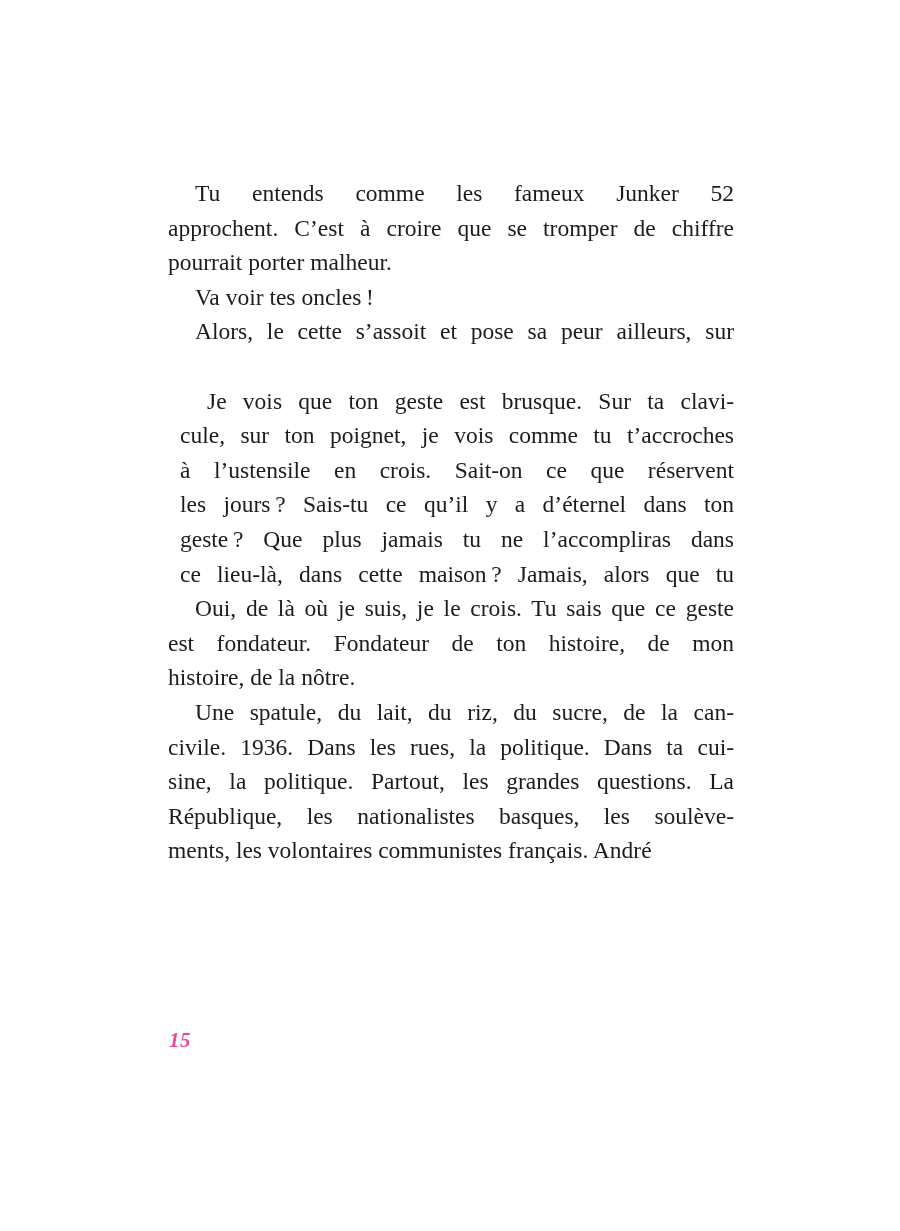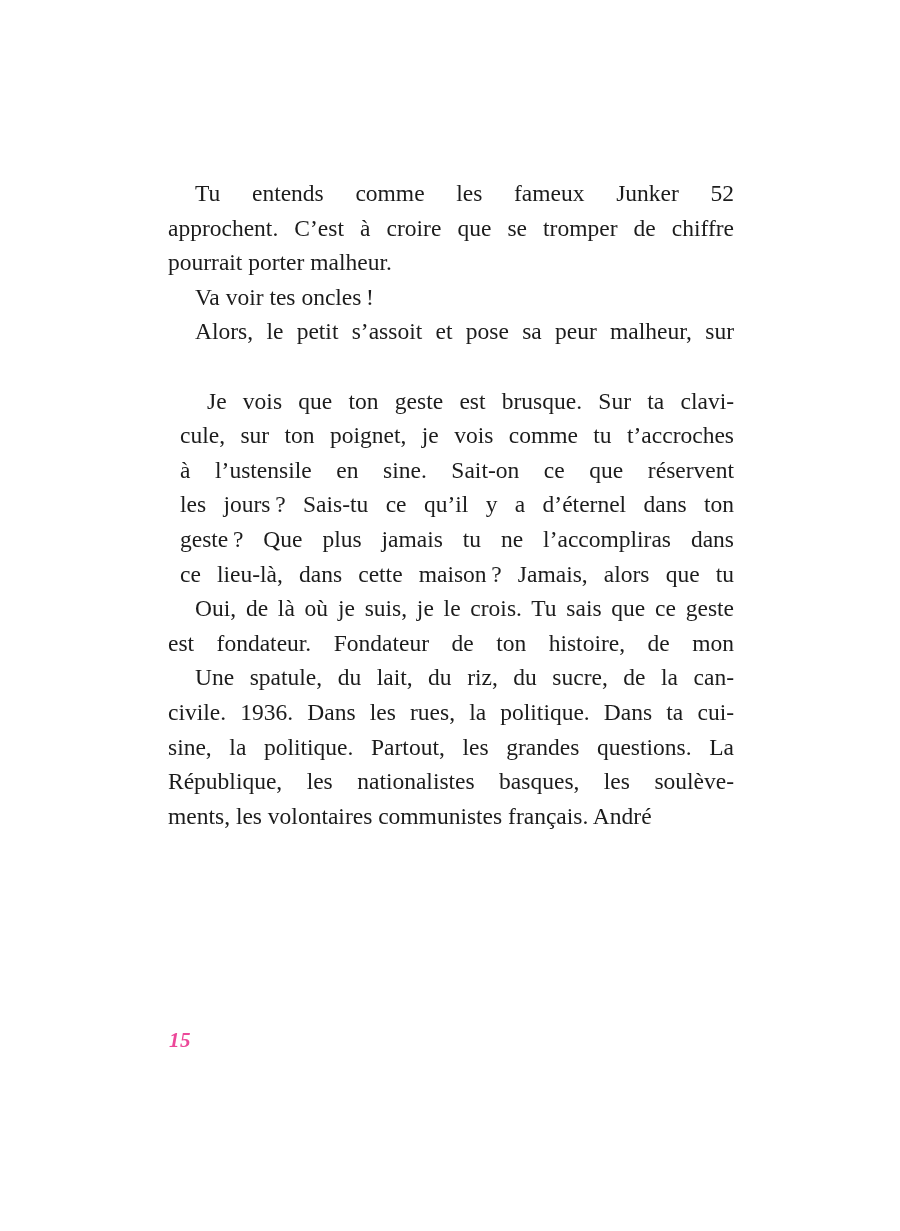--- a/index.html
+++ b/index.html
@@ -53,33 +53,34 @@
   <div class="text-block">
       <div class="para">
         <div class="line first">Tu entends comme les fameux Junker 52</div>
         <div class="line">approchent. C’est à croire que se tromper de chiffre</div>
         <div class="line last">pourrait porter malheur.</div>
       </div>
       <div class="para">
         <div class="line first last">Va voir tes oncles !</div>
       </div>
       <div class="para">
-        <div class="line first">Alors, le petit s’assoit et pose sa peur malheur, sur</div>
+        <div class="line first">Alors, le cette s’assoit et pose sa peur ailleurs, sur</div>
       </div>
       <div class="para space-before">
         <div class="line first">Je vois que ton geste est brusque. Sur ta clavi-</div>
         <div class="line">cule, sur ton poignet, je vois comme tu t’accroches</div>
-        <div class="line">à l’ustensile en sine. Sait-on ce que réservent</div>
+        <div class="line">à l’ustensile en crois. Sait-on ce que réservent</div>
         <div class="line">les jours ? Sais-tu ce qu’il y a d’éternel dans ton</div>
         <div class="line">geste ? Que plus jamais tu ne l’accompliras dans</div>
         <div class="line">ce lieu-là, dans cette maison ? Jamais, alors que tu</div>
       </div>
       <div class="para">
         <div class="line first">Oui, de là où je suis, je le crois. Tu sais que ce geste</div>
         <div class="line">est fondateur. Fondateur de ton histoire, de mon</div>
+        <div class="line last">histoire, de la nôtre.</div>
       </div>
       <div class="para">
         <div class="line first">Une spatule, du lait, du riz, du sucre, de la can-</div>
         <div class="line">civile. 1936. Dans les rues, la politique. Dans ta cui-</div>
         <div class="line">sine, la politique. Partout, les grandes questions. La</div>
         <div class="line">République, les nationalistes basques, les soulève-</div>
         <div class="line last">ments, les volontaires communistes français. André</div>
       </div>
     </div>
   <div class="page-number">15</div>

